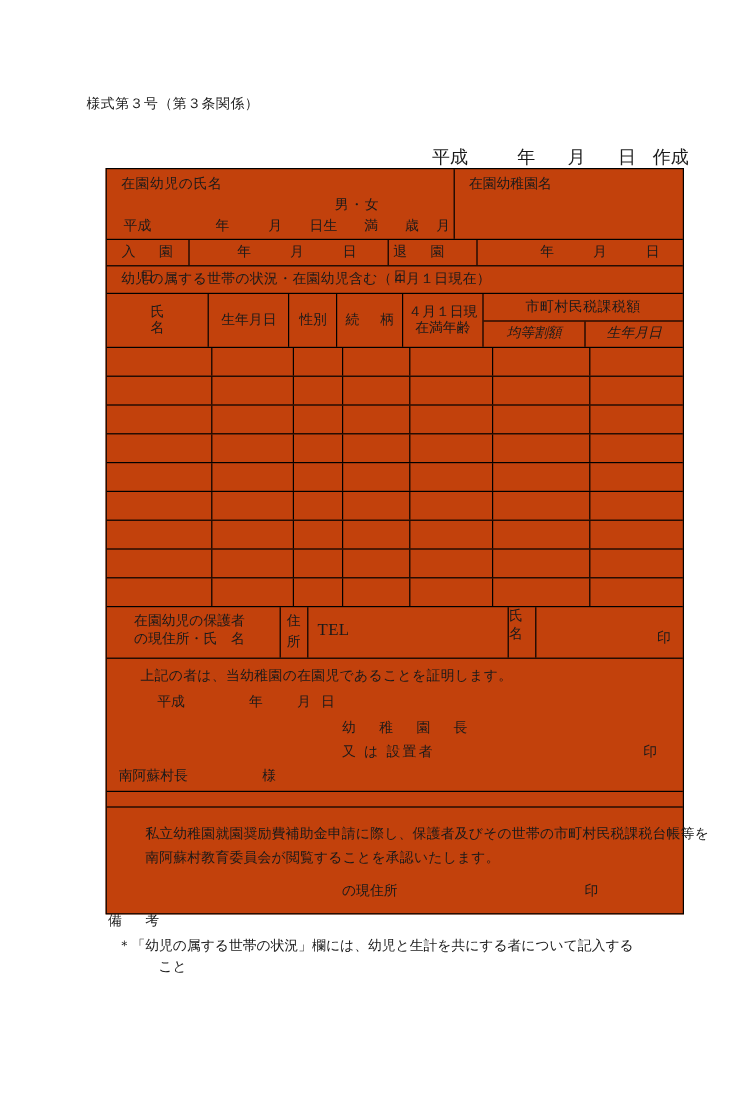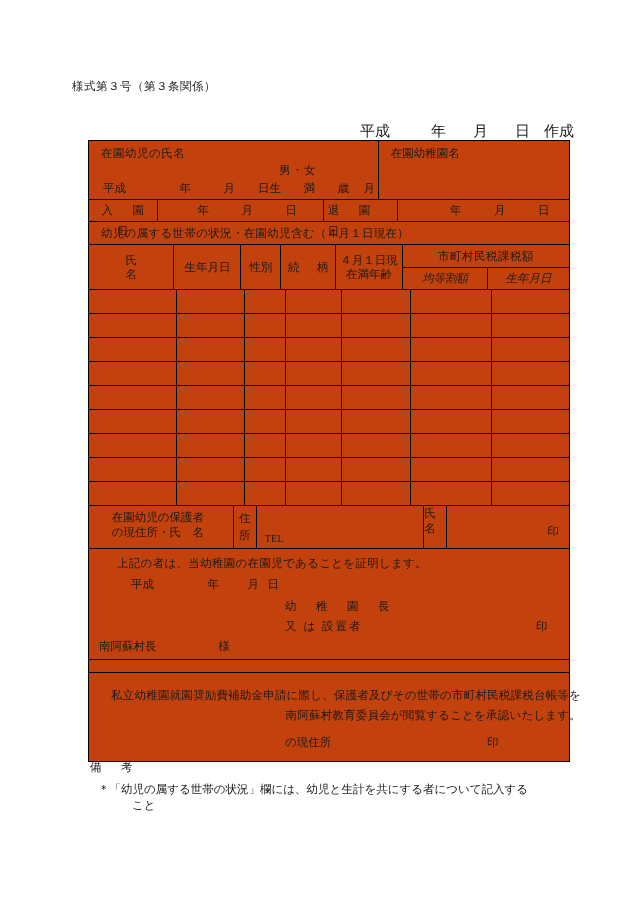--- a/index.html
+++ b/index.html
@@ -182,22 +182,22 @@
     display: flex;
     flex-direction: column;
     align-items: center;
     justify-content: center;
     line-height: 1.45;
   }
   .g-addr-value { width: 176px; height: 42px; position: relative; }
   .tel {
     position: absolute;
     left: 8px;
-    bottom: 4px;
-    font-size: 10px;
+    bottom: 14px;
+    font-size: 14px;
     font-variant: small-caps;
     letter-spacing: 0.3px;
     text-align: right;
   }
   .g-name-label { width: 24px; height: 42px; }
   .g-name-value { width: 128px; height: 42px; position: relative; }
   .inkan-r {
     position: absolute;
     right: 10px;
     bottom: 9px;
@@ -226,26 +226,25 @@
   .gap-row { height: 12px; }
 
   
   .consent-block {
     height: 88px;
     position: relative;
     font-size: 11.5px;
   }
   .consent-p {
     position: absolute;
-    left: 14px;
+    left: 32px;
     top: 12px;
     width: 478px;
     line-height: 1.75;
     letter-spacing: 0.2px;
-    text-align: right;
   }
   .consent-sign {
     position: absolute;
     left: 196px;
     top: 62px;
   }
   .consent-seal {
     position: absolute;
     left: 398px;
     top: 62px;

